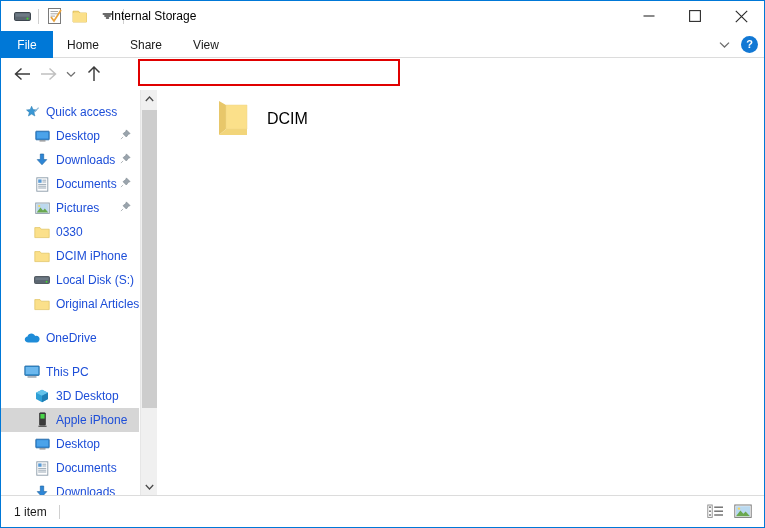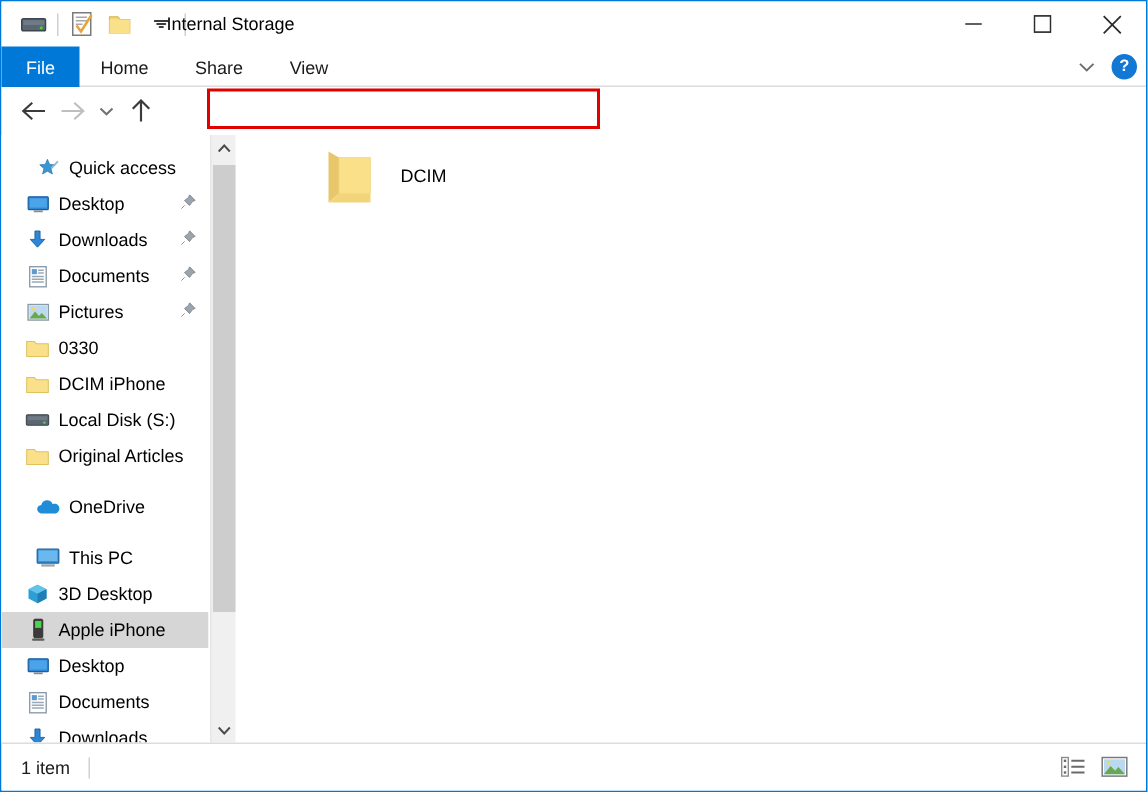--- a/index.html
+++ b/index.html
@@ -109,29 +109,29 @@
   .body {
     position: absolute; left: 0; top: 89px; right: 0; bottom: 32px;
     background: #ffffff;
   }
   .sidebar {
     position: absolute; left: 0; top: 0; width: 138px; bottom: 0;
     background: #ffffff; overflow: hidden;
   }
   .nav-row {
     height: 24px; display: flex; align-items: center;
-    font-size: 12px; color: #000000; position: relative;
+    font-size: 12px; color: #1d4ed8; position: relative;
     white-space: nowrap;
   }
   .nav-row.selected { background: #d6d6d6; }
   .nav-ico { width: 18px; display: flex; align-items: center; justify-content: center; flex: 0 0 auto; }
   .nav-label { padding-left: 5px; }
   .pin { position: absolute; right: 8px; top: 50%; transform: translateY(-50%); }
   .lvl0 { padding-left: 22px; }
-  .lvl1 { padding-left: 15px; }
+  .lvl1 { padding-left: 32px; }
   .spacer { height: 10px; }
 
   .sb-track {
     position: absolute; left: 139px; top: 0; width: 17px; bottom: 0;
     background: #f0f0f0; border-left: 1px solid #e6e6e6;
   }
   .sb-arrow {
     position: absolute; left: 0; width: 17px; height: 17px;
     display: flex; align-items: center; justify-content: center;
   }
@@ -144,21 +144,21 @@
 
   .content {
     position: absolute; left: 157px; top: 0; right: 0; bottom: 0;
     background: #ffffff;
   }
   .file-item {
     position: absolute; left: 55px; top: 8px;
     display: flex; align-items: flex-start;
   }
   .file-icon { width: 42px; height: 40px; display: flex; align-items: center; justify-content: center; }
-  .file-label { font-size: 12px; color: #000000; padding-left: 12px; padding-top: 12px; }
+  .file-label { font-size: 16px; color: #000000; padding-left: 12px; padding-top: 12px; }
 
   
   .statusbar {
     position: absolute; left: 0; right: 0; bottom: 0; height: 32px;
     background: #ffffff; border-top: 1px solid #dcdcdc;
     display: flex; align-items: center; text-align: center;
   }
   .status-text { font-size: 12px; color: #1a1a1a; padding-left: 13px; }
   .status-div { width: 1px; height: 14px; background: #d0d0d0; margin-left: 12px; }
   .view-btns { position: absolute; right: 10px; display: flex; align-items: center; gap: 6px; }

